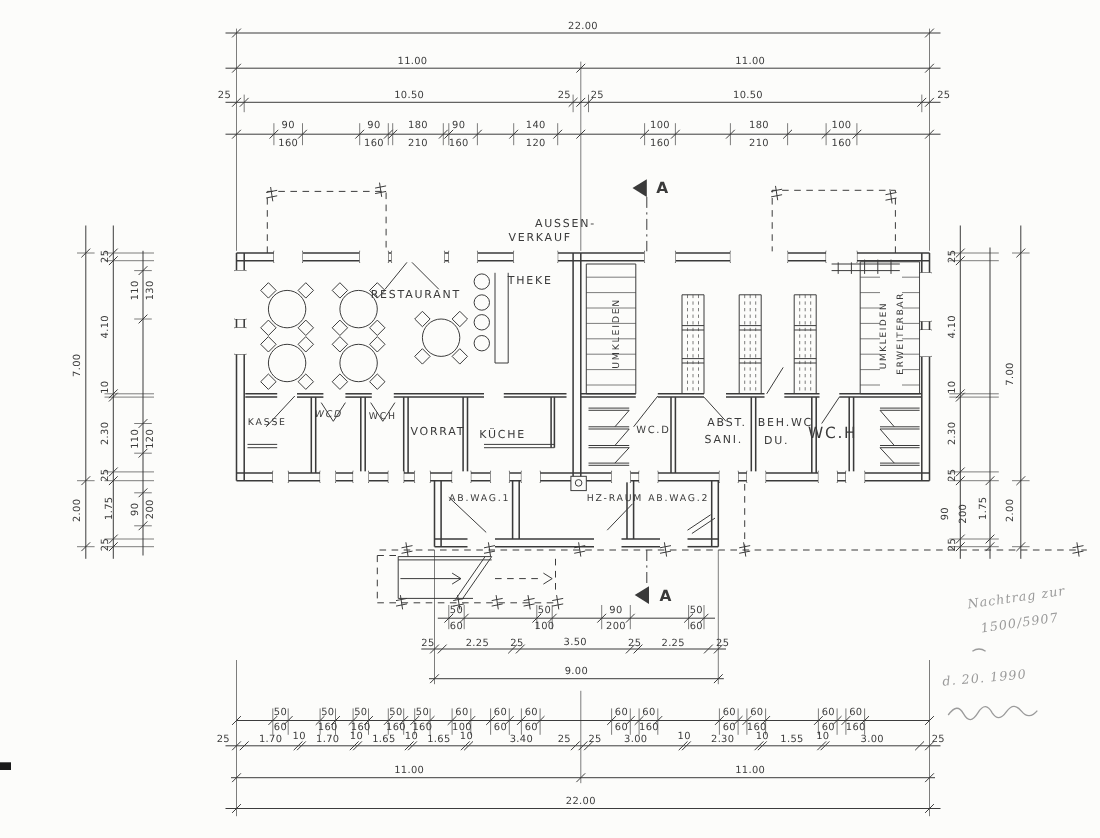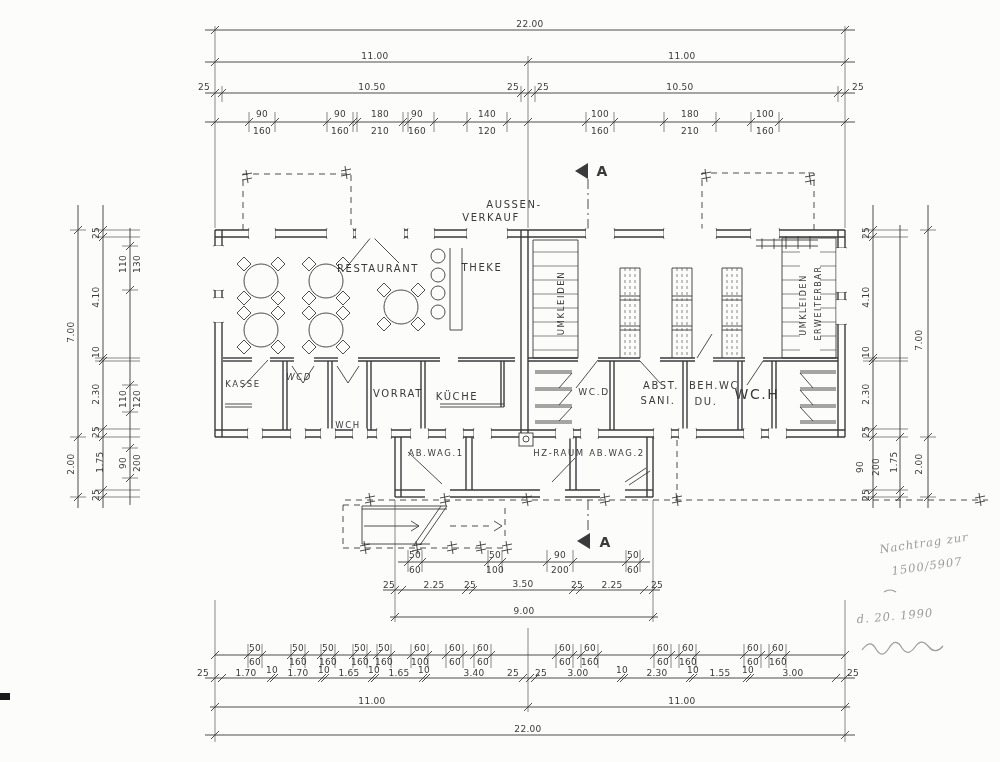--- a/index.html
+++ b/index.html
@@ -761,24 +761,24 @@
       <rect x="836.5" y="248" width="10" height="44" fill="#fcfcfa"></rect>
       <rect x="836.5" y="300" width="10" height="24" fill="#fcfcfa"></rect>
       <polygon points="588,163 588,179 575,171" fill="#3a3a3a" stroke="none"></polygon>
       <polygon points="590,533 590,549 577,541" fill="#3a3a3a" stroke="none"></polygon>
       <rect x="0" y="693" width="10" height="7" fill="#1a1a1a" stroke="none"></rect>
     </svg>
   <div id="labels-layer">
       <span class="lbl room" style="left: 514px; top: 204px; transform: translate(-50%, -50%);">AUSSEN-</span>
       <span class="lbl room" style="left: 491px; top: 217px; transform: translate(-50%, -50%);">VERKAUF</span>
       <span class="lbl room" style="left: 378px; top: 268px; transform: translate(-50%, -50%);">RESTAURANT</span>
-      <span class="lbl room" style="left: 482px; top: 267px; transform: translate(-50%, -50%);">THEKE</span>
+      <span class="lbl room" style="left: 482px; top: 256px; transform: translate(-50%, -50%);">THEKE</span>
       <span class="lbl room" style="left: 243px; top: 384px; font-size: 8.5px; transform: translate(-50%, -50%);">KASSE</span>
       <span class="lbl room" style="left: 299px; top: 377px; font-size: 8.5px; transform: translate(-50%, -50%); font-style: italic;">WCD</span>
-      <span class="lbl room" style="left: 348px; top: 379px; font-size: 8.5px; transform: translate(-50%, -50%); margin-top: 46px;">WCH</span>
+      <span class="lbl room" style="left: 348px; top: 379px; font-size: 8.5px; transform: translate(-50%, -50%);">WCH</span>
       <span class="lbl room" style="left: 398px; top: 393px; transform: translate(-50%, -50%);">VORRAT</span>
       <span class="lbl room" style="left: 457px; top: 396px; transform: translate(-50%, -50%);">KÜCHE</span>
       <span class="lbl room" style="left: 561px; top: 303px; font-size: 8.5px; transform: translate(-50%, -50%) rotate(-90deg);">UMKLEIDEN</span>
       <span class="lbl room" style="left: 594px; top: 392px; font-size: 9px; transform: translate(-50%, -50%);">WC.D</span>
       <span class="lbl room" style="left: 661px; top: 385px; transform: translate(-50%, -50%);">ABST.</span>
       <span class="lbl room" style="left: 658px; top: 400px; transform: translate(-50%, -50%);">SANI.</span>
       <span class="lbl room" style="left: 714px; top: 385px; transform: translate(-50%, -50%);">BEH.WC</span>
       <span class="lbl room" style="left: 706px; top: 401px; transform: translate(-50%, -50%);">DU.</span>
       <span class="lbl room" style="left: 757px; top: 394px; font-size: 14px; transform: translate(-50%, -50%);">WC.H</span>
       <span class="lbl room" style="left: 803px; top: 305px; font-size: 8px; transform: translate(-50%, -50%) rotate(-90deg);">UMKLEIDEN</span>

